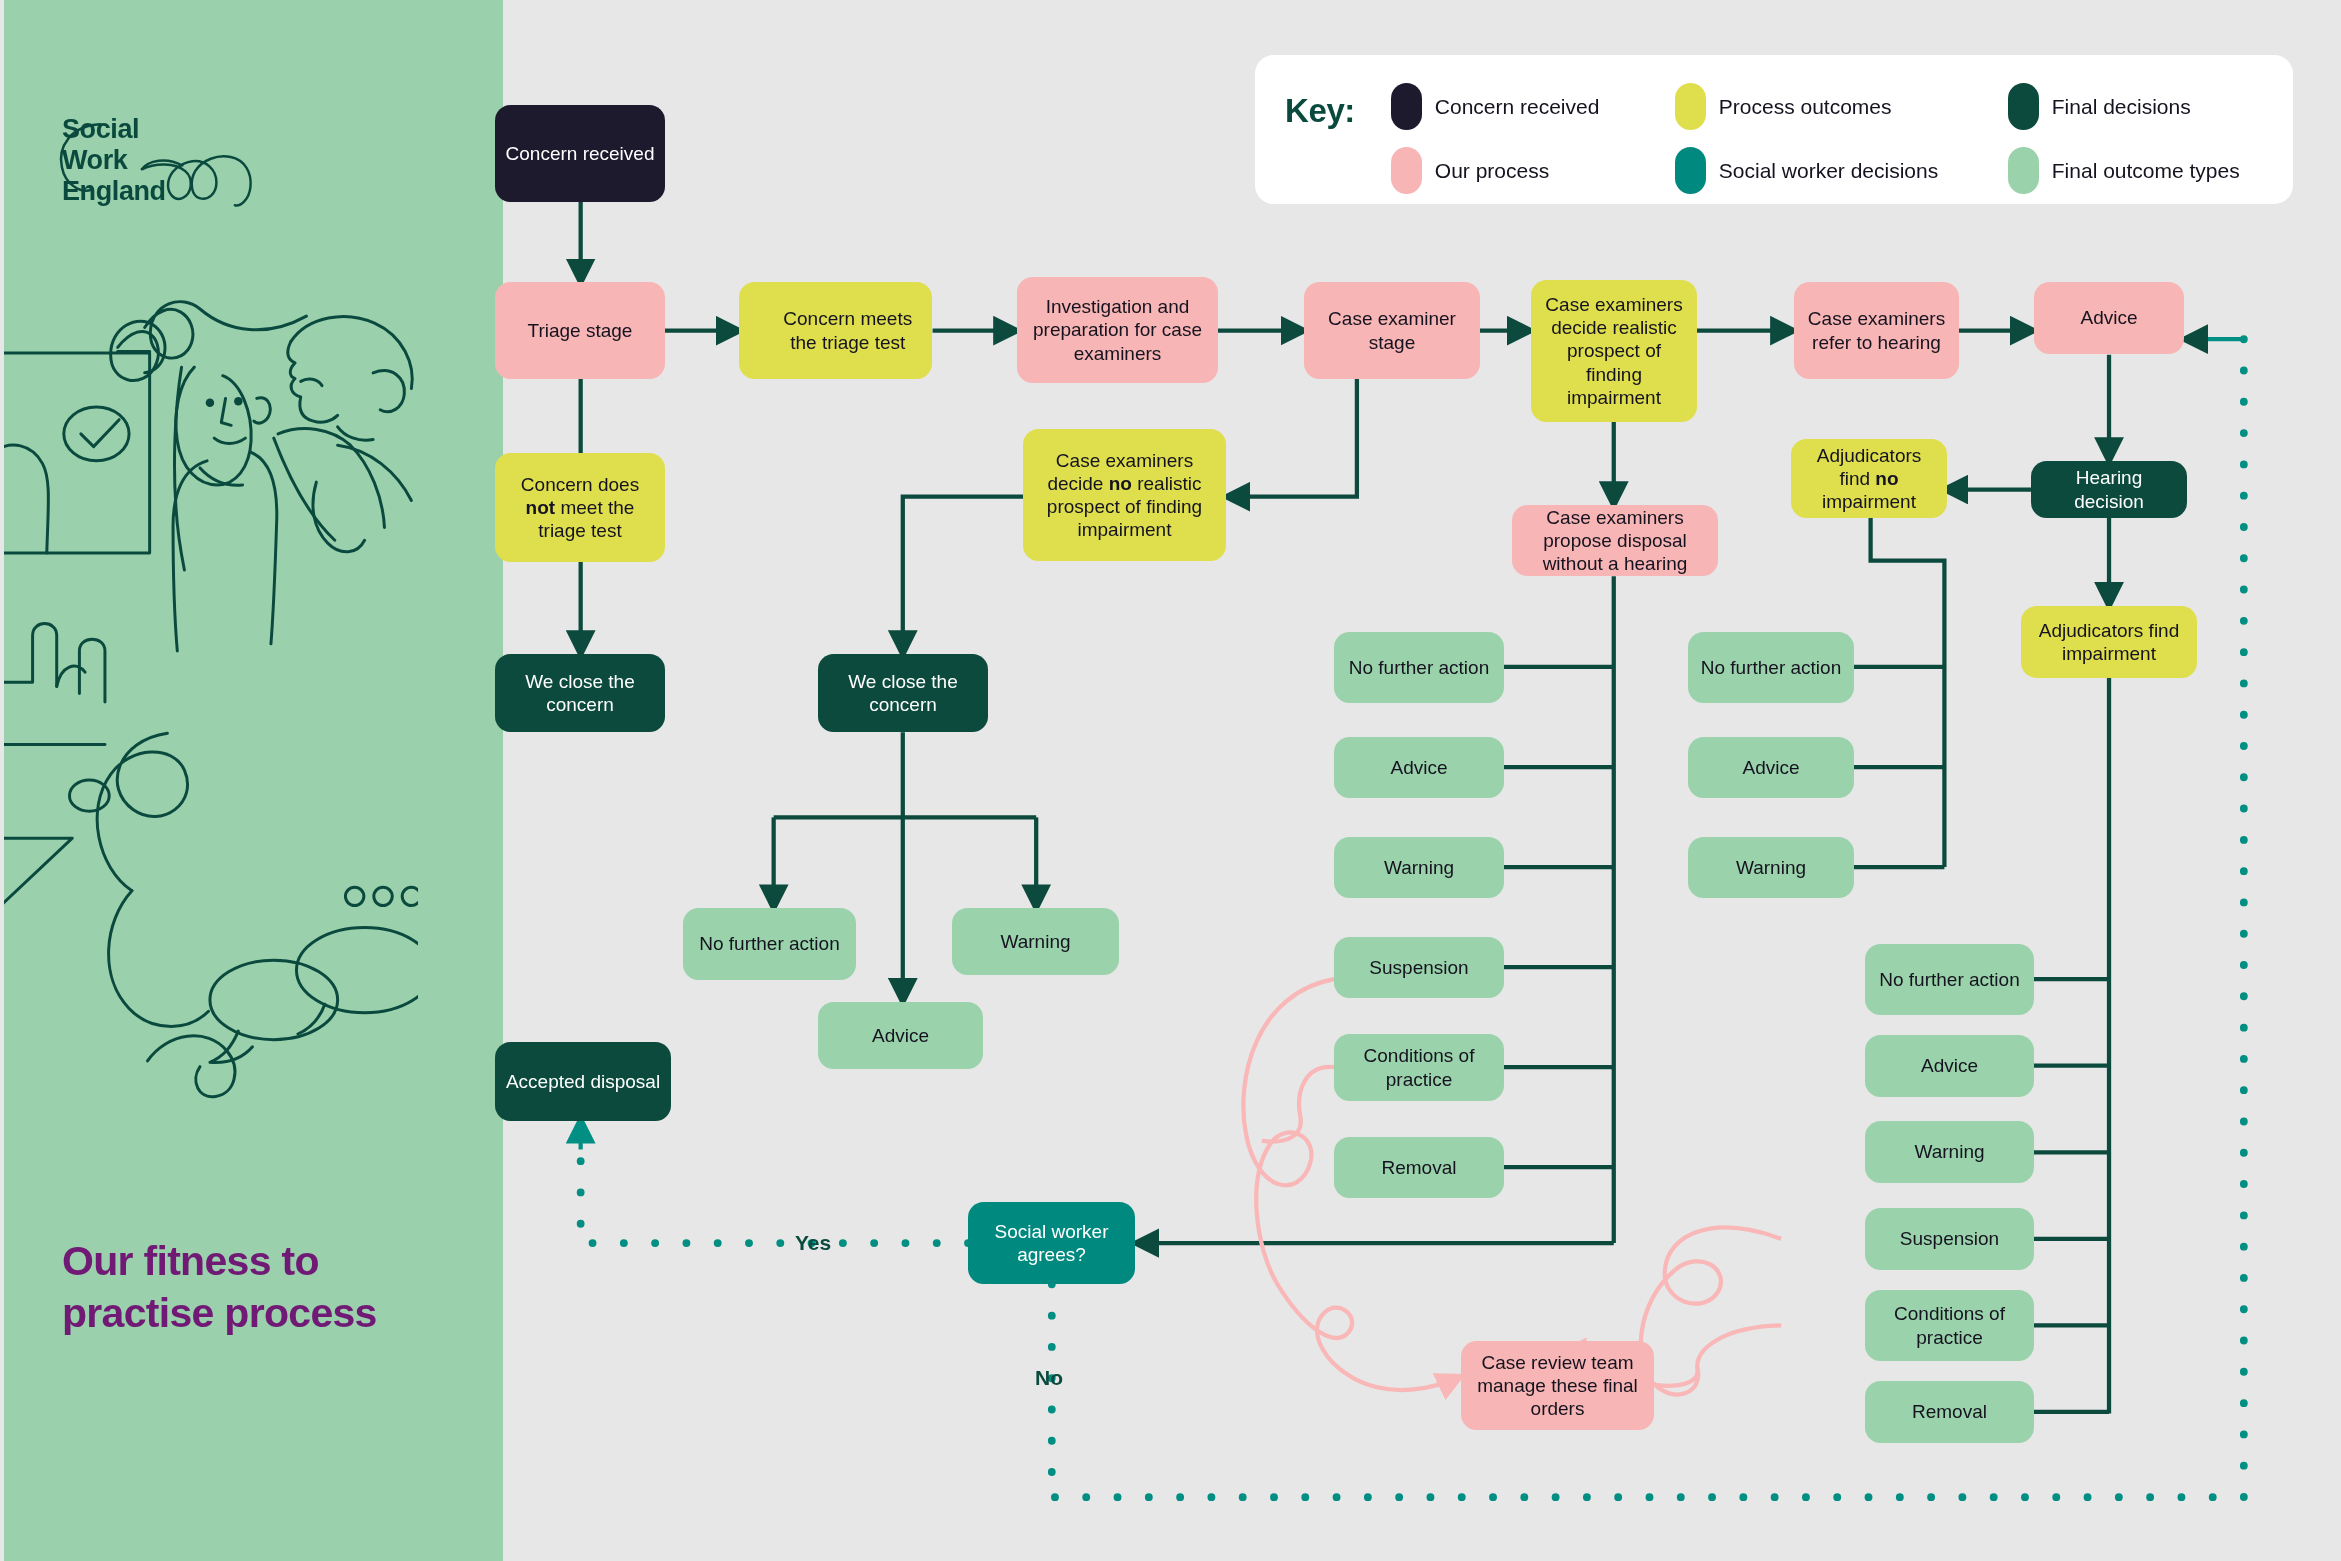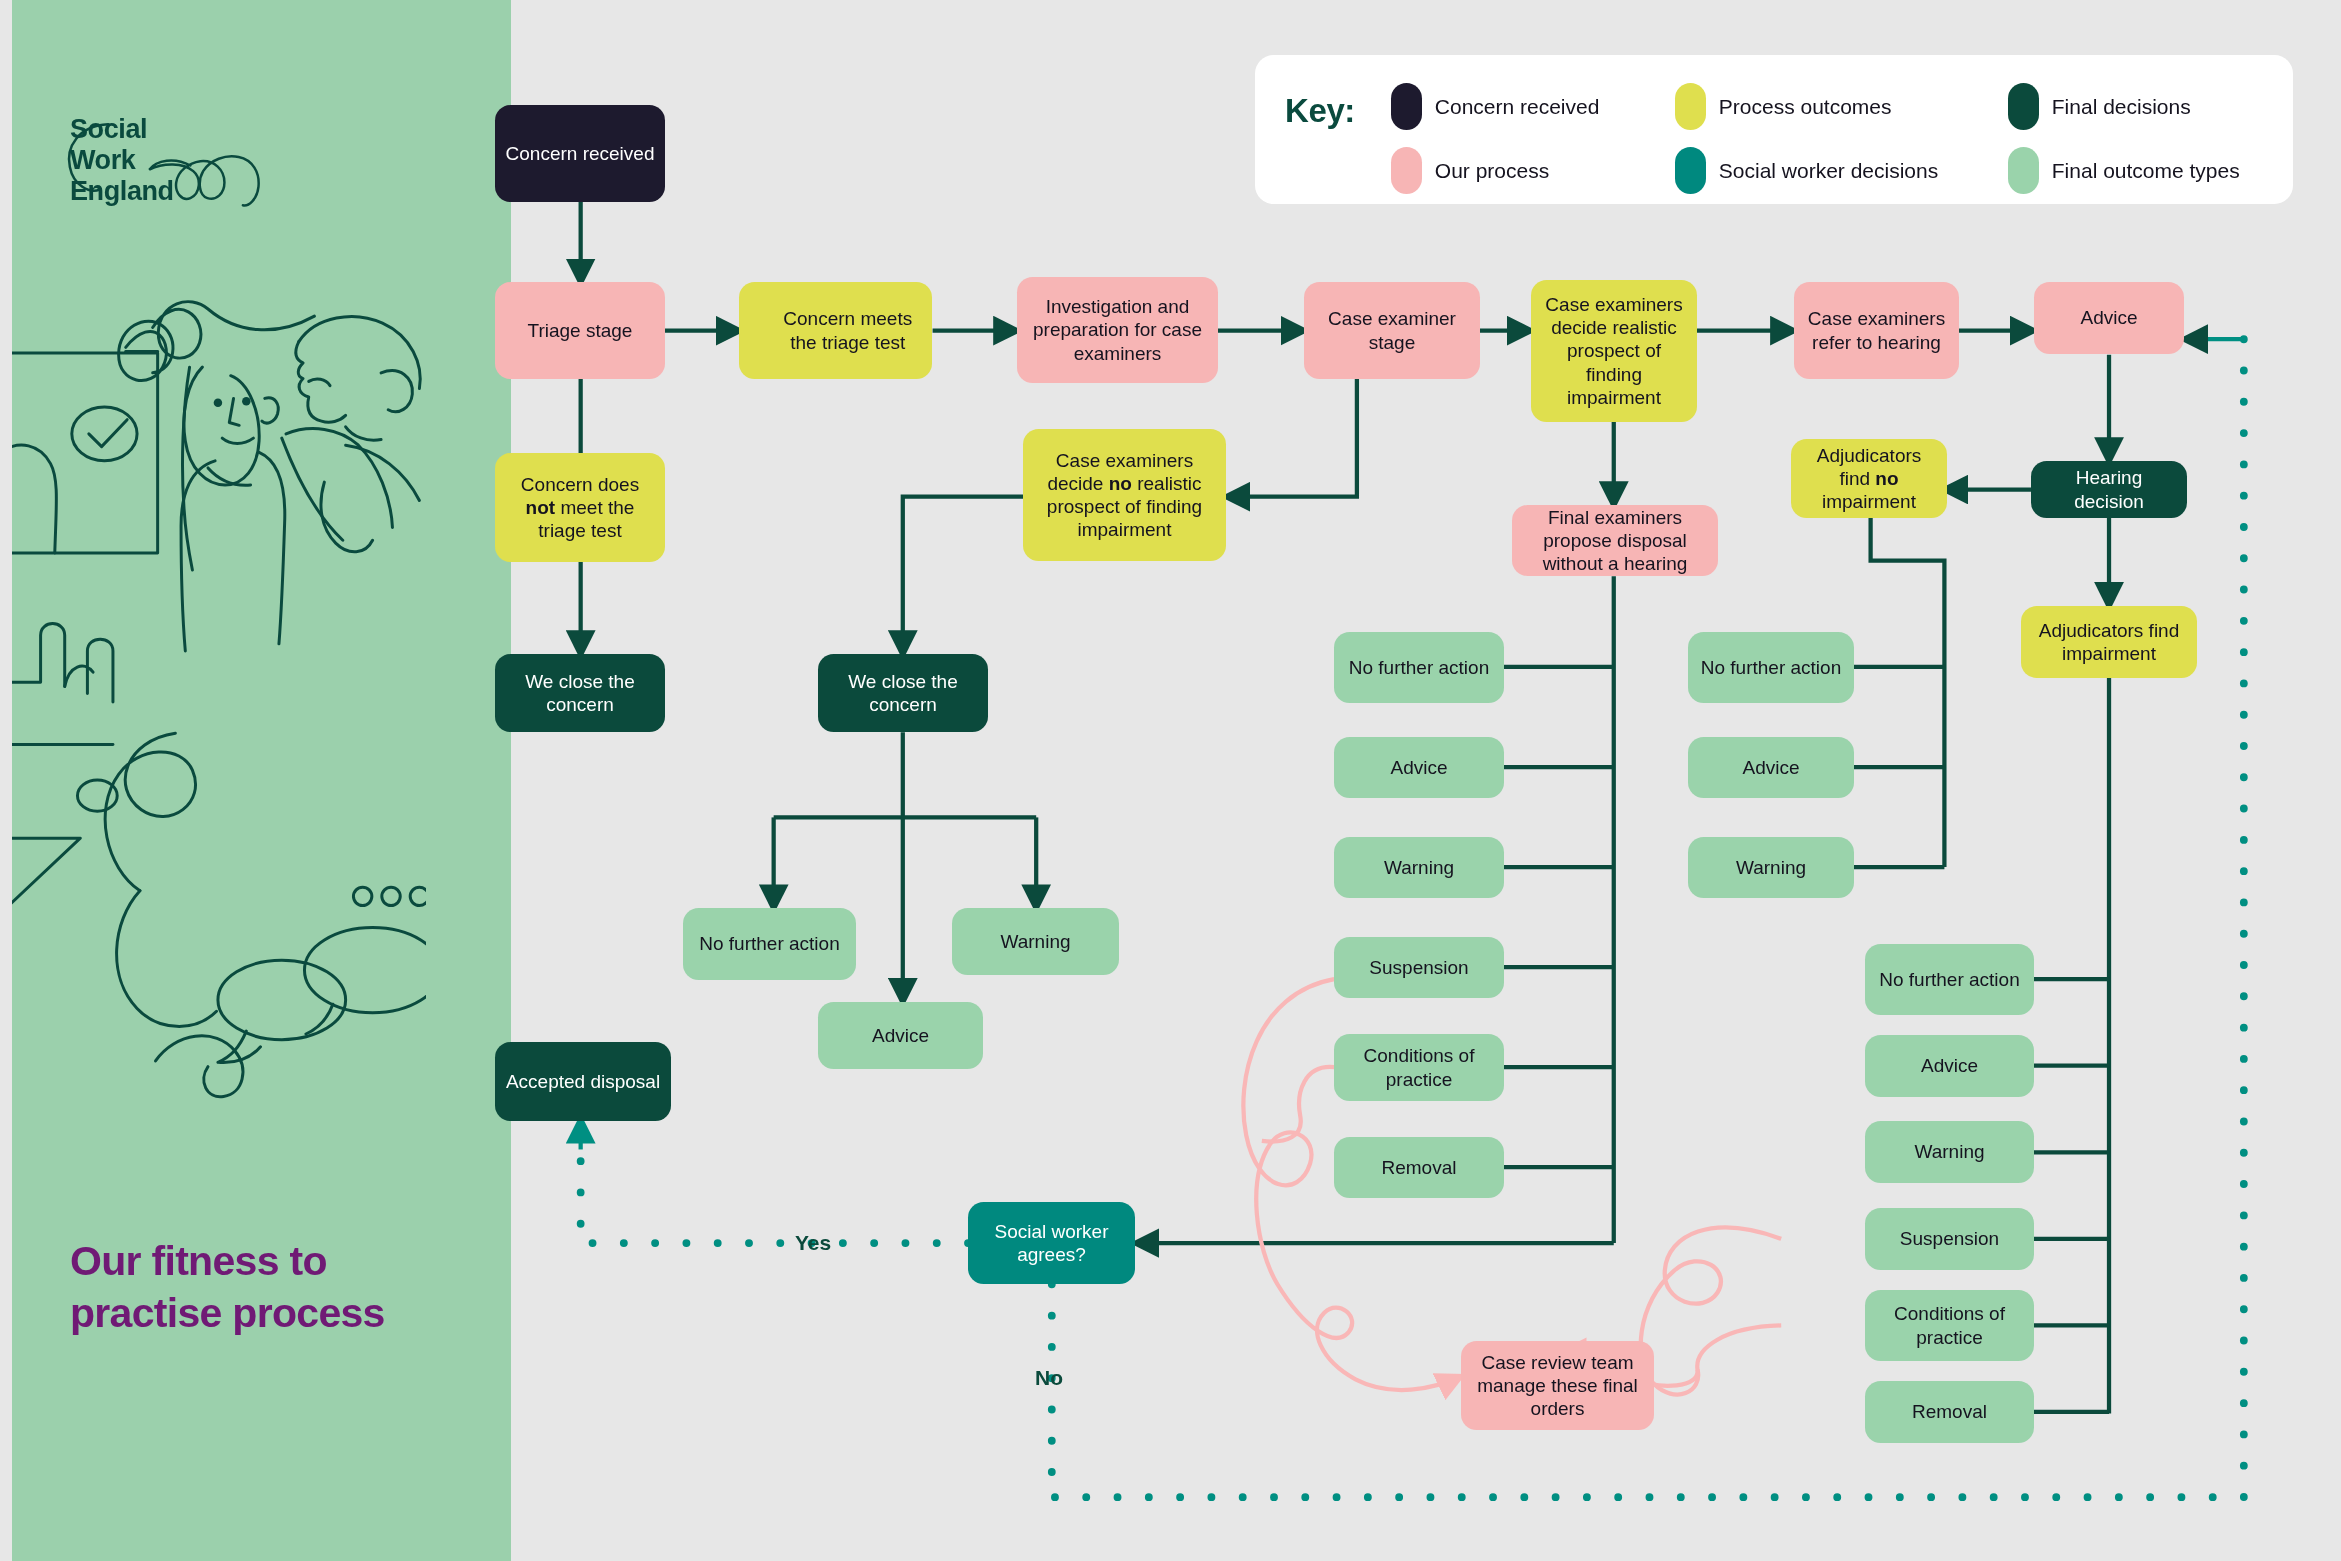--- a/index.html
+++ b/index.html
@@ -1,20 +1,20 @@
 <!DOCTYPE html>
 <html style="font-size:11.4px"><head>
 <meta charset="utf-8">
 <style>
   html,body{margin:0;padding:0;background:#e7e7e7;}
   body{width:2342px;height:1561px;overflow:hidden;font-family:"Liberation Sans","DejaVu Sans",sans-serif;}
   #root{position:relative;width:2342px;height:1561px;background:#e7e7e7;}
 
   
-  #sidebar{position:absolute;left:12px;top:0;width:499px;height:1561px;background:#9bd0ac;overflow:hidden;}
+  #sidebar{position:absolute;left:4px;top:0;width:499px;height:1561px;background:#9bd0ac;overflow:hidden;}
   #logo{position:absolute;left:58px;top:114px;width:192px;color:#0a4a3e;}
   #logo .ln{font-weight:700;font-size:27px;line-height:1.14;letter-spacing:-0.4px;}
   #logo svg{position:absolute;left:-20px;top:-4.3px;}
   #illo{position:absolute;left:0;top:248px;width:414px;height:908px;opacity:1;}
   #panel-title{position:absolute;left:58px;top:1235px;width:319px;color:#701a75;
                font-size:41px;font-weight:700;line-height:1.28;letter-spacing:-0.7px;}
 
   
   #key{position:absolute;left:1255px;top:55px;width:1038px;height:149px;background:#fff;border-radius:18.5px;}
   #key-title{position:absolute;left:1285px;top:92px;font-size:33px;font-weight:700;color:#0a4a3e;letter-spacing:-0.4px;}
@@ -272,21 +272,21 @@
   <div class="node n-pink" style="left:2034px;top:282px;width:150px;height:72px;">Advice</div>
 
   <div class="node n-yellow" style="left:495px;top:453px;width:170px;height:109px;">
     <span>Concern does <b>not</b> meet the triage test</span>
   </div>
 
   <div class="node n-yellow" style="left:1023px;top:429px;width:203px;height:132px;">
     <span>Case examiners decide <b>no</b> realistic prospect of finding impairment</span>
   </div>
 
-  <div class="node n-pink" style="left:1512px;top:505px;width:206px;height:71px;">Final examiners propose disposal without a hearing</div>
+  <div class="node n-pink" style="left:1512px;top:505px;width:206px;height:71px;">Case examiners propose disposal without a hearing</div>
 
   <div class="node n-yellow" style="left:1791px;top:439px;width:156px;height:79px;">
     <span>Adjudicators find <b>no</b> impairment</span>
   </div>
 
   <div class="node n-green" style="left:2031px;top:461px;width:156px;height:57px;">Hearing decision</div>
 
   <div class="node n-yellow" style="left:2021px;top:606px;width:176px;height:72px;">Adjudicators find impairment</div>
 
   <div class="node n-green" style="left:495px;top:654px;width:170px;height:78px;">We close the concern</div>

